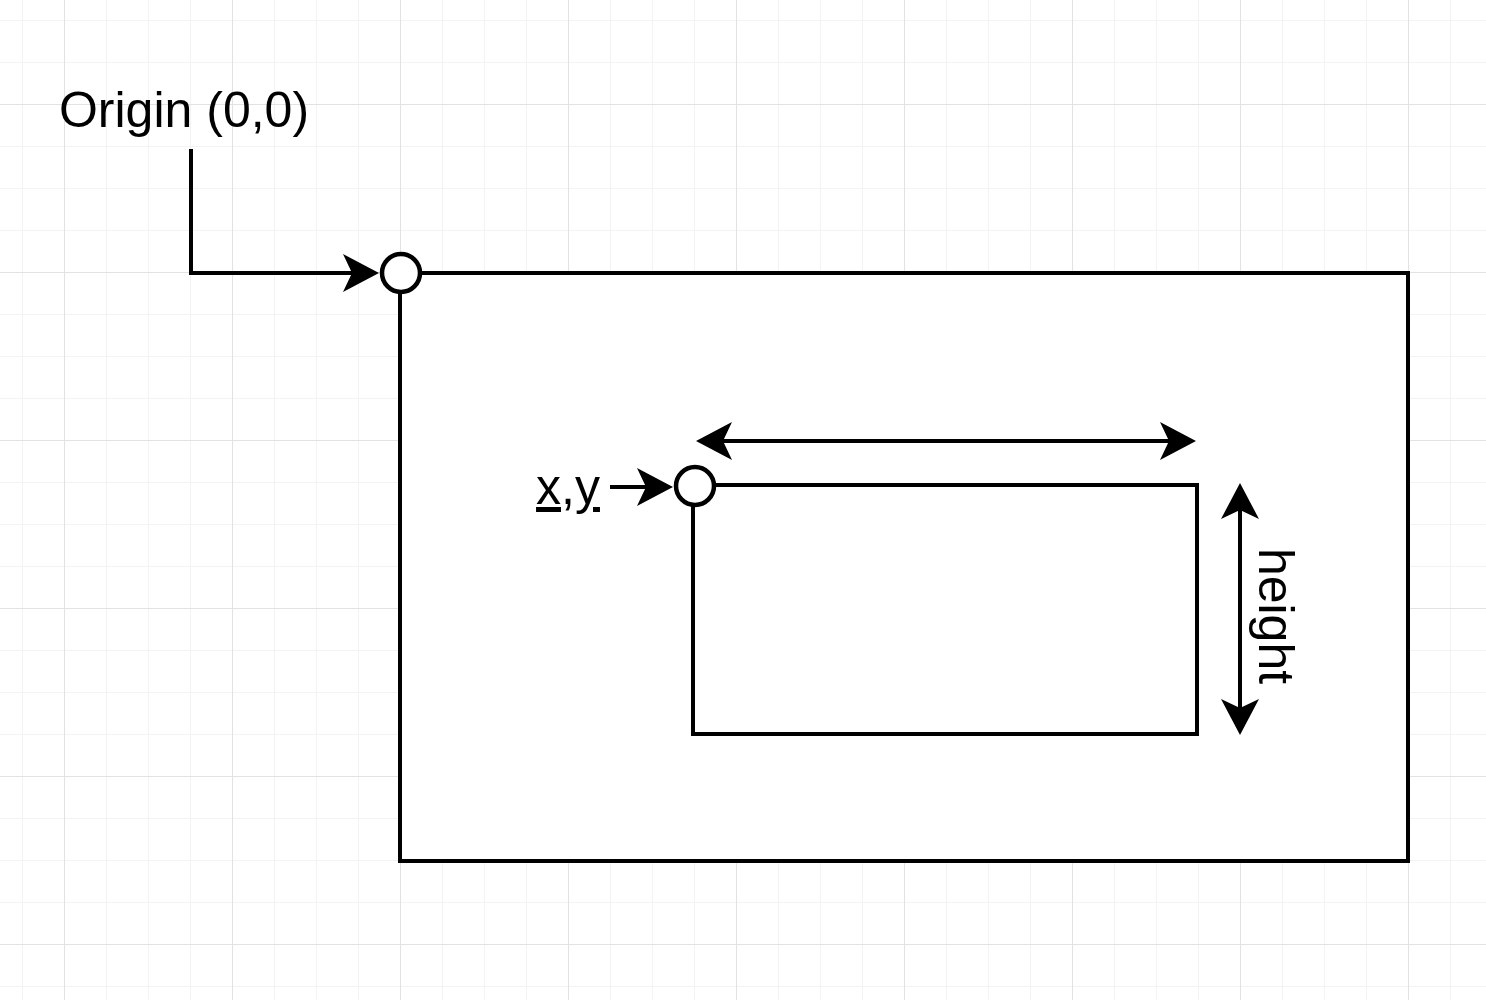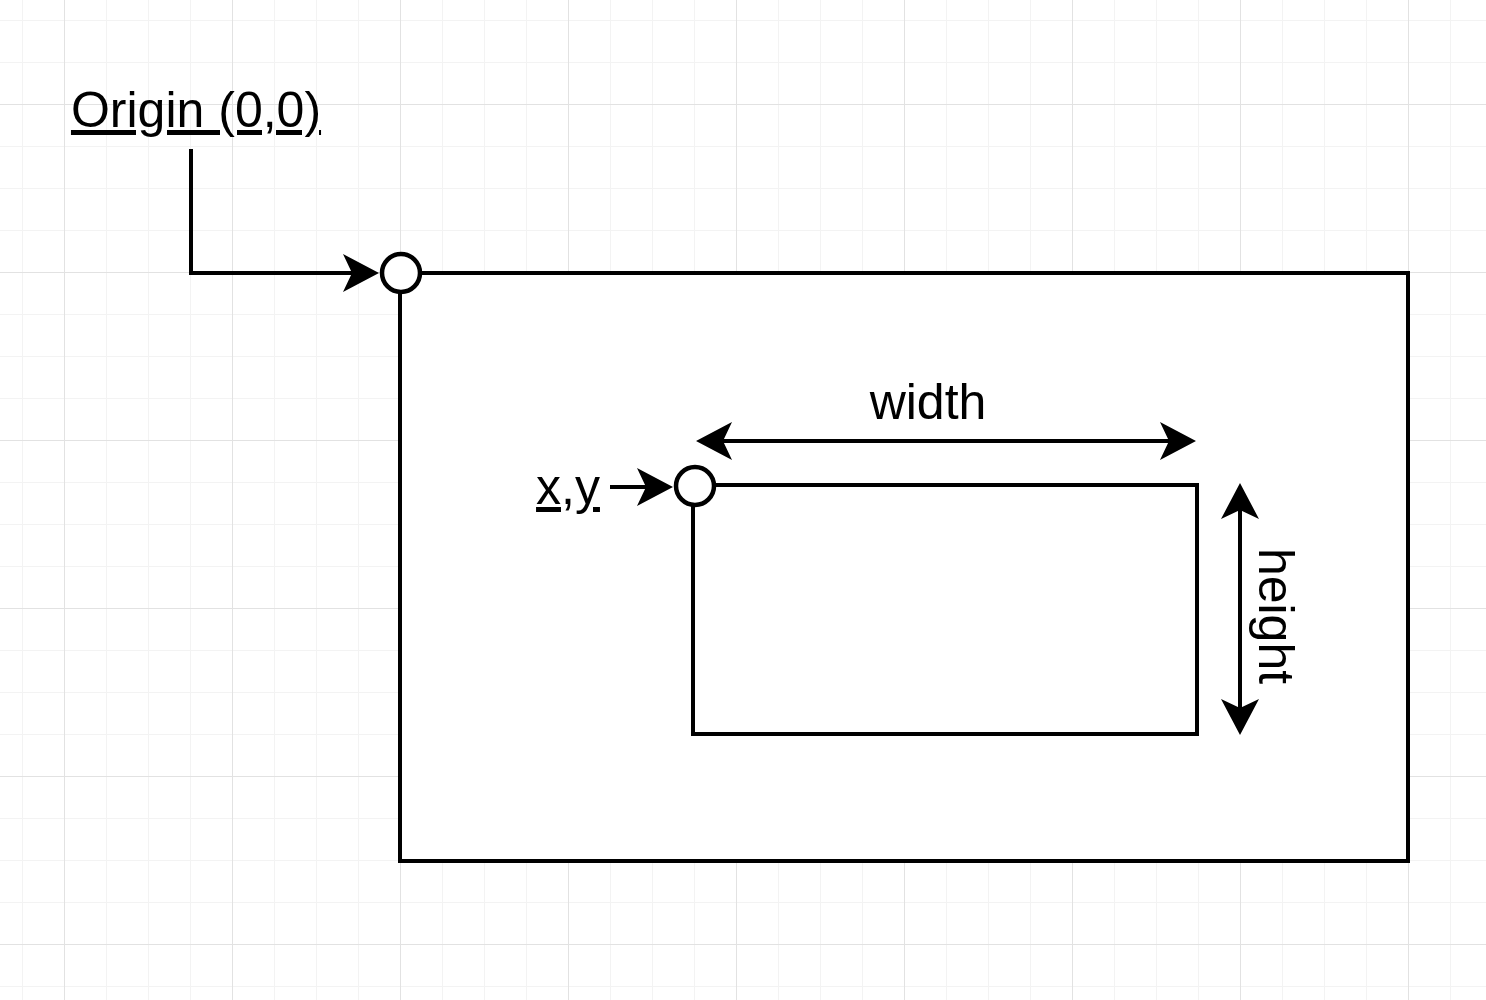--- a/index.html
+++ b/index.html
@@ -30,21 +30,21 @@
   .anchor{fill:var(--shape-fill);stroke:var(--stroke);stroke-width:4.5px;}
   .label{
     position:absolute;
     font-family:"Liberation Sans",sans-serif;
     font-size:50px;line-height:52px;
     color:var(--stroke);
     white-space:nowrap;
     transform:translate(-50%,-50%);
   }
   .label.rot90{transform:translate(-50%,-50%) rotate(90deg);}
-  #origin-label{left:196px;top:110px;text-decoration:underline;}
+  #origin-label{left:184px;top:110px;}
   #xy-label{left:568px;top:487px;text-decoration:underline;}
   #width-label{left:928px;top:402px;}
   #height-label{left:1276px;top:616px;}
 </style>
 </head>
 <body>
 
 <div class="stage">
 
   <svg class="layer" viewBox="0 0 1486 1000" aria-hidden="true">
@@ -76,17 +76,16 @@
     </g>
 
     <circle class="anchor" cx="401" cy="273" r="19"></circle>
     <circle class="anchor" cx="695" cy="486" r="19"></circle>
   </svg>
 
   <div class="label" id="origin-label">Origin (0,0)</div>
 
   <div class="label" id="xy-label">x,y</div>
 
-  <div class="label" id="width-label">width</div>
 
   <div class="label rot90" id="height-label">height</div>
 
 </div>
 
 </body></html>

